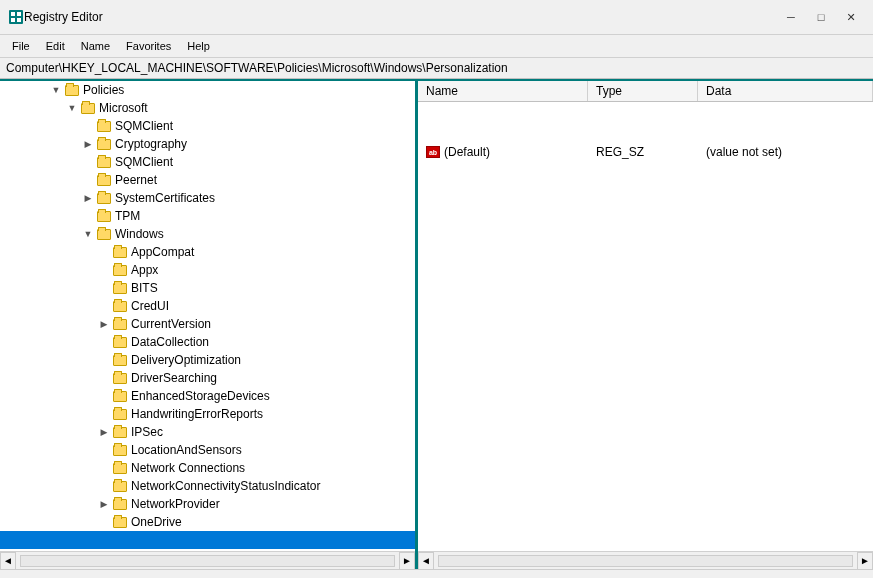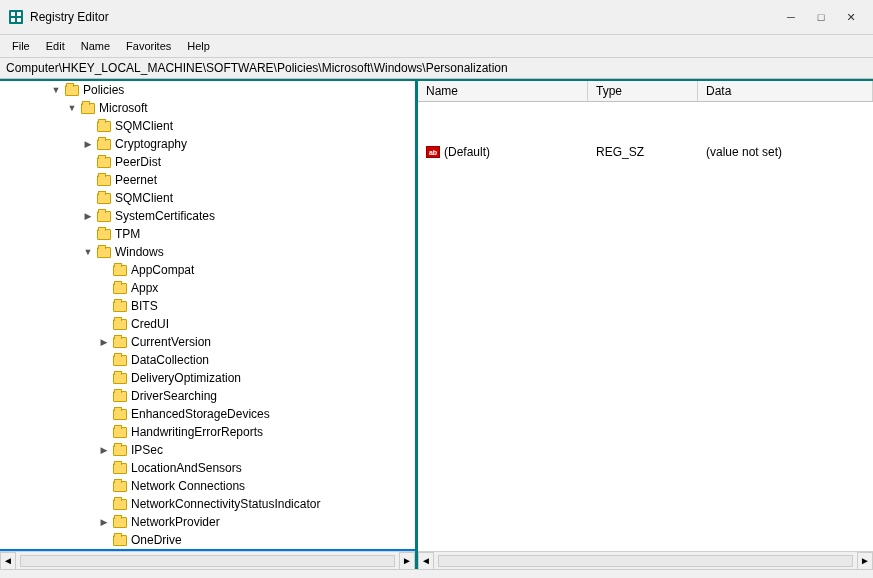--- a/index.html
+++ b/index.html
@@ -18,21 +18,20 @@
       display: flex;
       align-items: center;
       justify-content: space-between;
       padding: 6px 8px;
       border-bottom: 1px solid #d0d0d0;
       user-select: none;
     }
     .title-bar-left {
       display: flex;
       align-items: center;
-      gap: 6px;
     }
     .title-icon {
       width: 16px;
       height: 16px;
     }
     .title-text {
       font-size: 12px;
       font-weight: normal;
     }
     .title-controls {
@@ -365,57 +364,45 @@
         <span class="tree-indent"></span>
         <span class="tree-indent"></span>
         <span class="tree-indent"></span>
         <span class="tree-expand">▶</span>
         <span class="tree-icon">
             <div class="folder-icon"></div>
           </span>
         <span class="tree-label">Cryptography</span>
       </div>
 
-      <div class="tree-item">
-        <span class="tree-indent"></span>
-        <span class="tree-indent"></span>
-        <span class="tree-indent"></span>
-        <span class="tree-indent"></span>
-        <span class="tree-indent"></span>
-        <span class="tree-expand" style="visibility:hidden">▶</span>
-        <span class="tree-icon">
-            <div class="folder-icon"></div>
-          </span>
-        <span class="tree-label">PeerDist</span>
+
+      <div class="tree-item">
+        <span class="tree-indent"></span>
+        <span class="tree-indent"></span>
+        <span class="tree-indent"></span>
+        <span class="tree-indent"></span>
+        <span class="tree-indent"></span>
+        <span class="tree-expand" style="visibility:hidden">▶</span>
+        <span class="tree-icon">
+            <div class="folder-icon"></div>
+          </span>
+        <span class="tree-label">SQMClient</span>
       </div>
 
       <div class="tree-item">
         <span class="tree-indent"></span>
         <span class="tree-indent"></span>
         <span class="tree-indent"></span>
         <span class="tree-indent"></span>
         <span class="tree-indent"></span>
         <span class="tree-expand" style="visibility:hidden">▶</span>
         <span class="tree-icon">
             <div class="folder-icon"></div>
           </span>
         <span class="tree-label">Peernet</span>
-      </div>
-
-      <div class="tree-item">
-        <span class="tree-indent"></span>
-        <span class="tree-indent"></span>
-        <span class="tree-indent"></span>
-        <span class="tree-indent"></span>
-        <span class="tree-indent"></span>
-        <span class="tree-expand" style="visibility:hidden">▶</span>
-        <span class="tree-icon">
-            <div class="folder-icon"></div>
-          </span>
-        <span class="tree-label">SQMClient</span>
       </div>
 
       <div class="tree-item">
         <span class="tree-indent"></span>
         <span class="tree-indent"></span>
         <span class="tree-indent"></span>
         <span class="tree-indent"></span>
         <span class="tree-indent"></span>
         <span class="tree-expand">▶</span>
         <span class="tree-icon">

